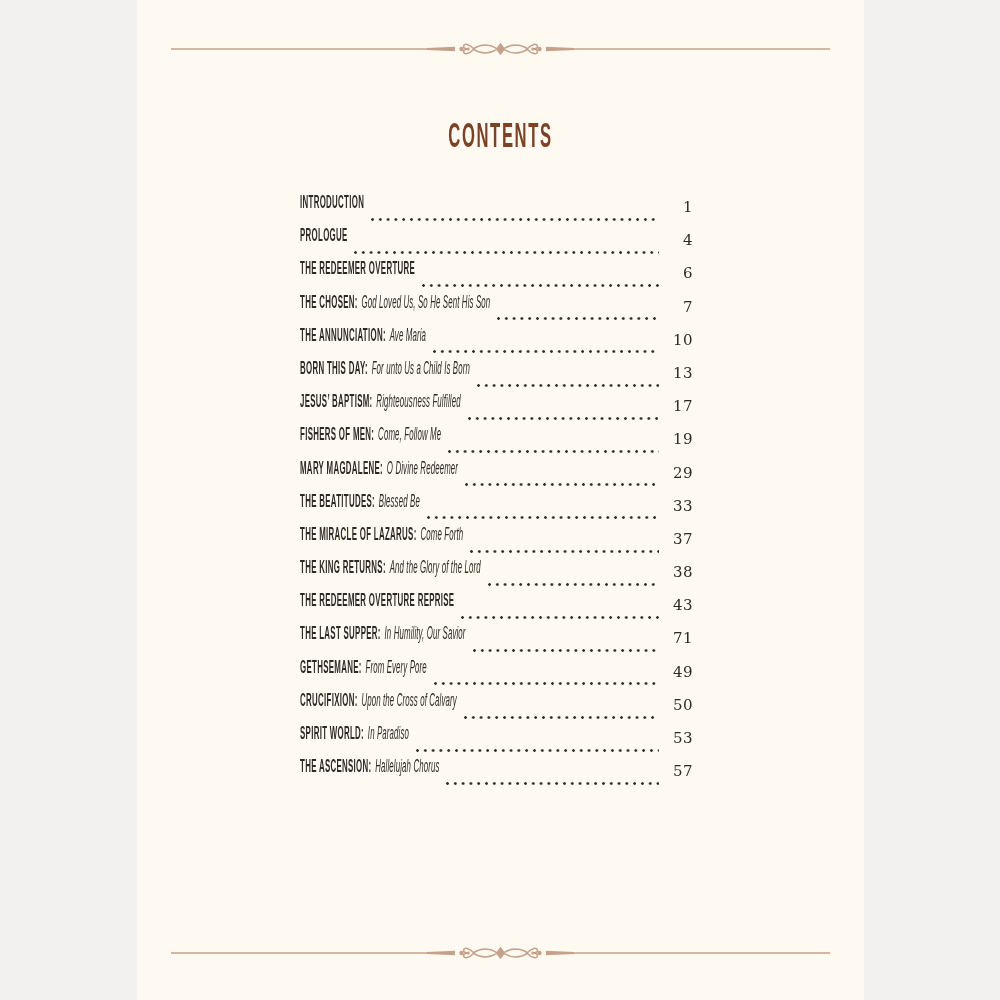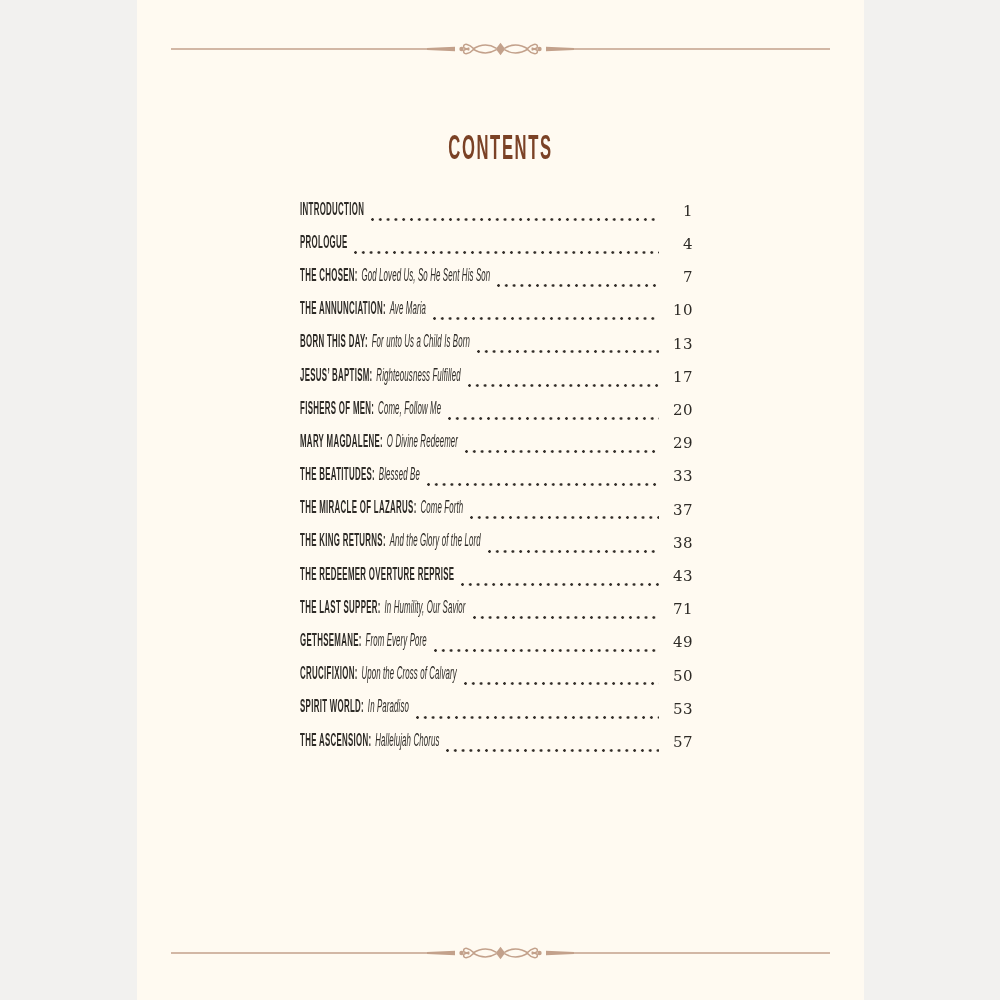--- a/index.html
+++ b/index.html
@@ -11,33 +11,33 @@
   .page {
     position:absolute; left:137px; top:0; width:727px; height:1000px;
     background:#fffaf1;
   }
   .orn { position:absolute; left:50%; margin-left:-329.5px; }
   .orn-top { top:36px; }
   .orn-bottom { top:940px; }
 
   .title-wrap {
     position:absolute; top:124px; left:0; right:0;
-    text-align:center; line-height:26px; margin:12px;
+    text-align:center; line-height:26px; margin:0;
   }
   .title-inner {
     display:inline-block;
     font-family:"Liberation Sans", sans-serif;
     font-weight:700; font-size:26px; letter-spacing:2.5px;
     color:#7b4226;
     transform:scale(0.64,1.35); transform-origin:center bottom;
     white-space:nowrap;
   }
 
   .toc { position:absolute; top:198px; left:163px; right:171px; }
-  .row { height:33.2px; display:flex; align-items:center; }
+  .row { height:33.2px; display:flex; align-items:flex-start; }
   .left {
     flex:0 0 auto; white-space:nowrap; margin-bottom:6px;
     transform:scale(0.63,1.45); transform-origin:left bottom;
     font-family:"Liberation Sans", sans-serif;
     font-weight:700; font-size:12.5px; letter-spacing:0.5px;
     color:#2d2a26;
   }
   .sub { font-weight:400; font-style:italic; letter-spacing:0.2px; }
   .sub:not(:empty) { margin-left:6px; }
   .subr { font-weight:400; font-style:normal; letter-spacing:0.2px; }
@@ -84,20 +84,25 @@
     <span class="left" style="margin-right: -37.74px;"><span class="ttl">INTRODUCTION</span><span class="sub"></span><span class="subr"></span></span>
     <span class="dots"></span>
     <span class="num">1</span>
   </div>
         <div class="row">
     <span class="left" style="margin-right: -28.12px;"><span class="ttl">PROLOGUE</span><span class="sub"></span><span class="subr"></span></span>
     <span class="dots"></span>
     <span class="num">4</span>
   </div>
         <div class="row">
+    <span class="left" style="margin-right: -67.71px;"><span class="ttl">THE REDEEMER OVERTURE</span><span class="sub"></span><span class="subr"></span></span>
+    <span class="dots"></span>
+    <span class="num">6</span>
+  </div>
+        <div class="row">
     <span class="left" style="margin-right: -111.74px;"><span class="ttl">THE CHOSEN:</span><span class="sub">God Loved Us, So He Sent His Son</span><span class="subr"></span></span>
     <span class="dots"></span>
     <span class="num">7</span>
   </div>
         <div class="row">
     <span class="left" style="margin-right: -74px;"><span class="ttl">THE ANNUNCIATION:</span><span class="sub">Ave Maria</span><span class="subr"></span></span>
     <span class="dots"></span>
     <span class="num">10</span>
   </div>
         <div class="row">
@@ -106,21 +111,21 @@
     <span class="num">13</span>
   </div>
         <div class="row">
     <span class="left" style="margin-right: -94.35px;"><span class="ttl">JESUS’ BAPTISM:</span><span class="sub">Righteousness Fulfilled</span><span class="subr"></span></span>
     <span class="dots"></span>
     <span class="num">17</span>
   </div>
         <div class="row">
     <span class="left" style="margin-right: -82.88px;"><span class="ttl">FISHERS OF MEN:</span><span class="sub">Come, Follow Me</span><span class="subr"></span></span>
     <span class="dots"></span>
-    <span class="num">20</span>
+    <span class="num">19</span>
   </div>
         <div class="row">
     <span class="left" style="margin-right: -92.87px;"><span class="ttl">MARY MAGDALENE:</span><span class="sub">O Divine Redeemer</span><span class="subr"></span></span>
     <span class="dots"></span>
     <span class="num">29</span>
   </div>
         <div class="row">
     <span class="left" style="margin-right: -70.3px;"><span class="ttl">THE BEATITUDES:</span><span class="sub">Blessed Be</span><span class="subr"></span></span>
     <span class="dots"></span>
     <span class="num">33</span>

